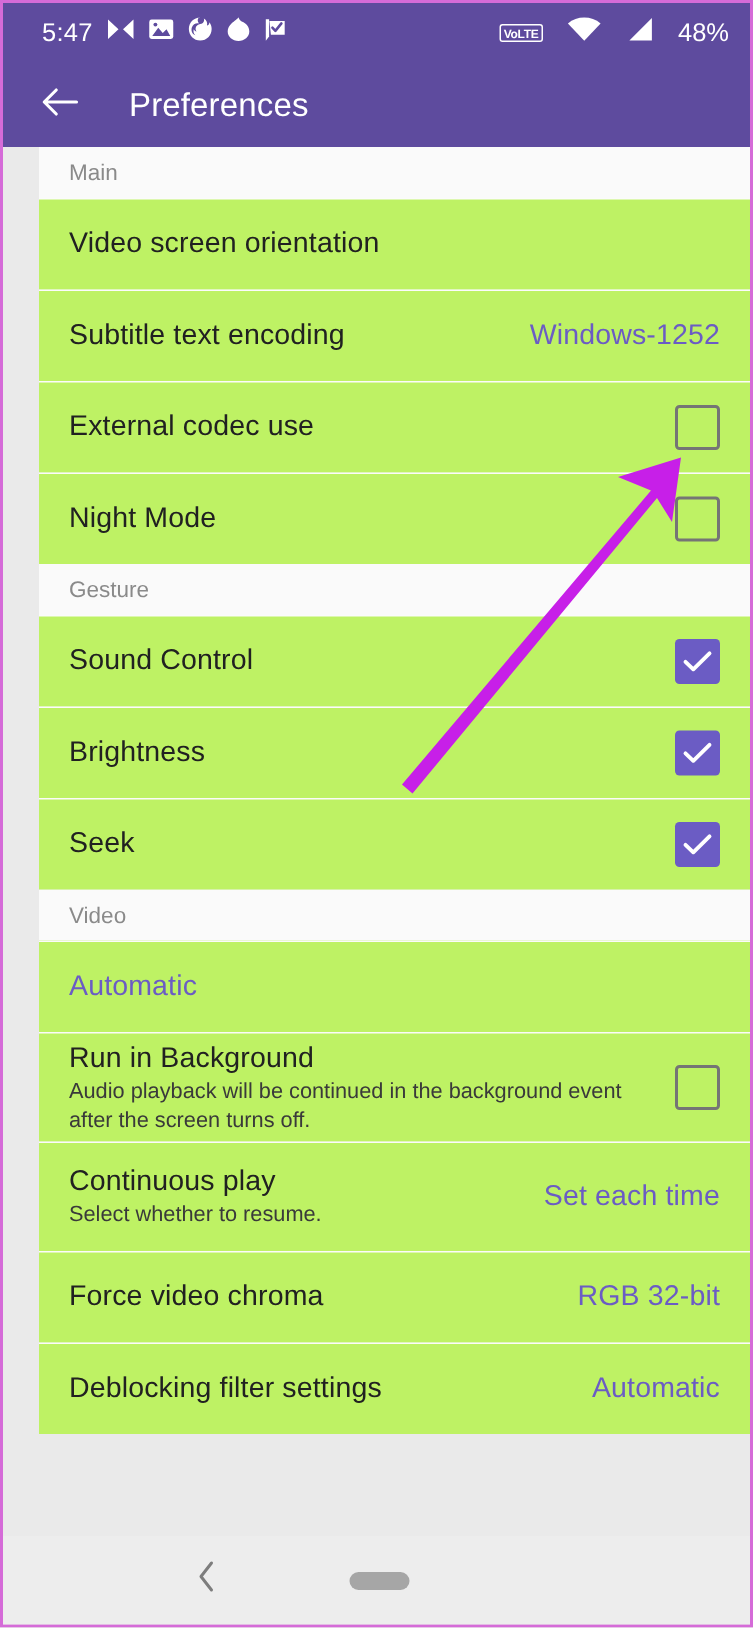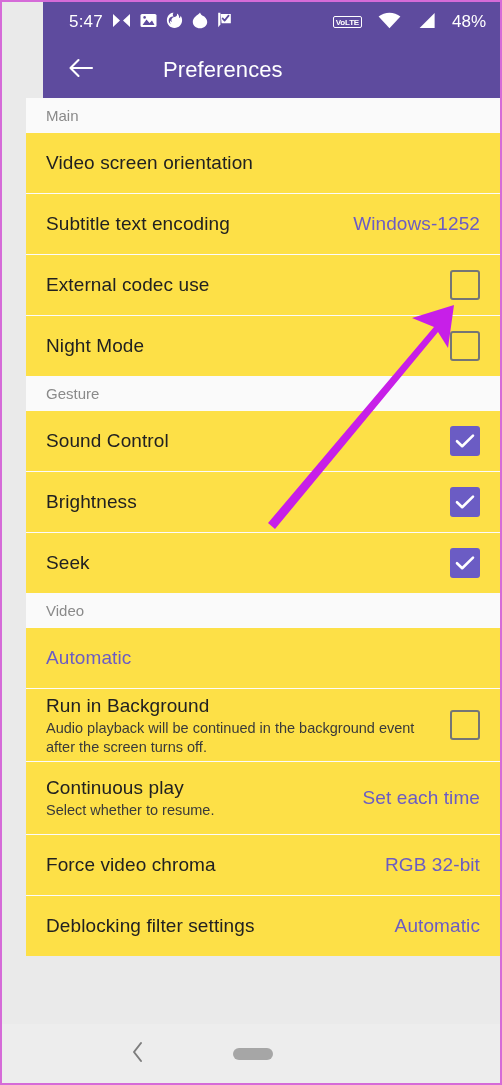--- a/index.html
+++ b/index.html
@@ -9,21 +9,20 @@
     font-family:"Liberation Sans", sans-serif;
     background:#EAEAEA;
     overflow:hidden;
   }
   #phone {
     position:relative;
     width:502px; height:1085px;
     border:2px solid #D56BD8;
     background:#EAEAEA;
     overflow:hidden;
-    padding-left:41px;
   }
 
   
   .statusbar {
     height:40px;
     background:#5E4B9E;
     display:flex; align-items:center;
     padding:0 14px 0 26px;
     color:#FFFFFF;
   }
@@ -42,21 +41,20 @@
     color:#FFFFFF;
   }
   .battery { font-size:17px; }
 
   
   .appbar {
     height:56px;
     background:#5E4B9E;
     display:flex; align-items:center;
     padding-left:18px;
-    gap:36px;
   }
   .back-btn {
     width:40px; height:40px;
     display:flex; align-items:center; justify-content:center;
     cursor:pointer;
   }
   .appbar-title {
     color:#FFFFFF;
     font-size:22px;
     margin-left:26px;
@@ -72,21 +70,21 @@
     margin-left:24px;
   }
   .section-header {
     background:#FAFAFA;
     color:#8A8A8A;
     font-size:15px;
     padding:9px 0 8px 20px;
   }
   .row {
     position:relative;
-    background:#fde047;
+    background:#bef264;
     border-top:1px solid #FBFBFB;
     display:flex;
     align-items:center;
     padding:0 20px 0 20px;
     min-height:61px;
   }
   .row.tall { min-height:73px; }
   .row-text { flex:1 1 auto; padding-right:10px; }
   .row-title {
     color:#212121;

